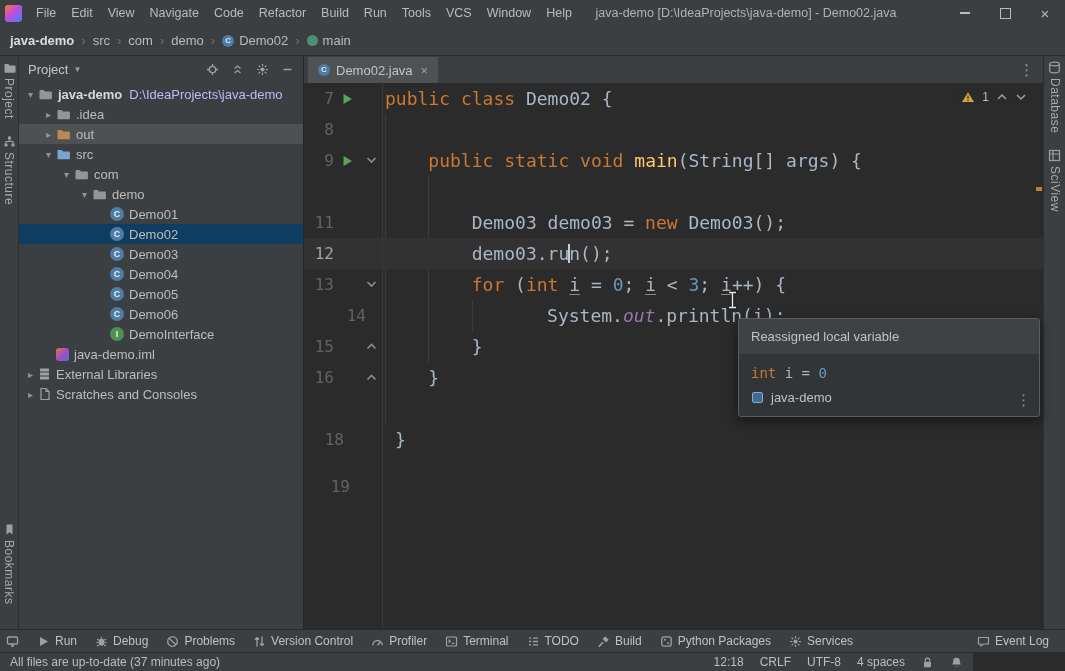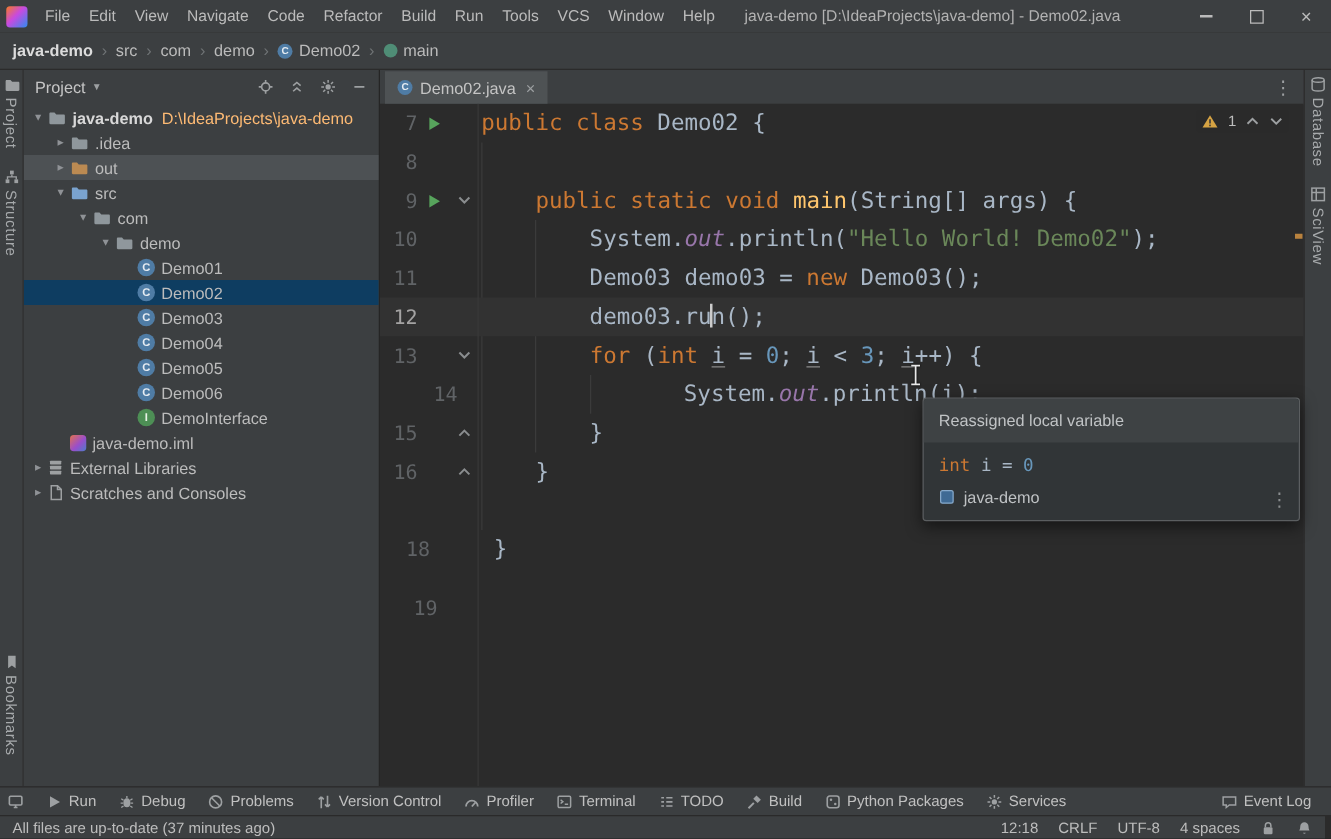--- a/index.html
+++ b/index.html
@@ -42,21 +42,21 @@
   #pp-title{font-size:13px;color:#c6c6c6;display:flex;gap:5px;align-items:center;}
   #pp-icons{margin-left:auto;display:flex;gap:12px;align-items:center;}
   #pp-tree{position:absolute;top:28px;left:0;right:0;bottom:0;overflow:hidden;font-size:13px;}
   .trow{height:20px;display:flex;align-items:center;white-space:nowrap;box-sizing:border-box;}
   .trow.sel{background:#0e3d61;}
   .trow.hov{background:#4d5154;}
   .tch{width:15px;text-align:center;color:#8f9296;font-size:10px;flex:none;}
   .ticon{flex:none;margin-right:5px;display:inline-flex;}
   .tlabel{color:#bcbcbc;}
   .tlabel.bold{color:#d8d8d8;font-weight:bold;}
-  .textra{color:#fdba74;margin-left:7px;}
+  .textra{color:#c4b5fd;margin-left:7px;}
   .cicon{width:14px;height:14px;border-radius:50%;background:#4f7ca5;color:#e6ecf2;font:bold 9px/14px "Liberation Sans",sans-serif;text-align:center;display:inline-block;flex:none;}
   .iicon{width:14px;height:14px;border-radius:50%;background:#4d8f55;color:#e6f2e6;font:bold 9px/14px "Liberation Sans",sans-serif;text-align:center;display:inline-block;flex:none;}
   .imlicon{width:13px;height:13px;border-radius:3px;background:linear-gradient(135deg,#e2714e,#9a4ecb 55%,#4e7bcb);display:inline-block;flex:none;}
   .micon{width:11px;height:11px;border-radius:50%;background:#4f8d76;display:inline-block;flex:none;}
   .cicon.sm{width:12px;height:12px;font:bold 8px/12px "Liberation Sans",sans-serif;}
 
   
   #editor{position:absolute;left:304px;top:56px;width:739px;height:573px;background:#2b2b2b;}
   #tabbar{height:27px;background:#3c3f41;border-bottom:1px solid #2b2b2b;display:flex;align-items:flex-end;position:relative;}
   #tab{height:26px;display:flex;align-items:center;gap:6px;background:#4e5254;padding:0 10px;font-size:13px;color:#c4c4c4;margin-left:4px;}
@@ -92,21 +92,21 @@
   .tt-mod{display:flex;align-items:center;gap:7px;margin-top:8px;font-size:13px;color:#bfc2c4;}
   .tt-more{position:absolute;right:8px;bottom:7px;color:#8a8d8f;font-size:15px;}
 
   #cursor{position:absolute;left:727px;top:291px;z-index:40;filter:drop-shadow(0 0 1px #000);}
 
   
   #bottombar{left:0;top:629px;width:1065px;height:23px;border-top:1px solid #2a2a2a;display:flex;align-items:center;font-size:12px;padding:0 16px 0 6px;}
   #bb-left{display:flex;align-items:center;gap:18px;}
   .bb-item{display:flex;align-items:center;gap:5px;color:#c0c0c0;white-space:nowrap;}
   #bb-right{margin-left:auto;display:flex;gap:18px;}
-  #statusbar{left:0;top:652px;width:1060px;height:19px;border-top:1px solid #2a2a2a;display:flex;align-items:center;font-size:12px;padding:0 10px;}
+  #statusbar{left:0;top:652px;width:973px;height:19px;border-top:1px solid #2a2a2a;display:flex;align-items:center;font-size:12px;padding:0 10px;}
   #sb-msg{color:#bdbdbd;white-space:nowrap;}
   #sb-right{margin-left:auto;display:flex;align-items:center;gap:16px;color:#bdbdbd;}
   .ic{display:inline-flex;align-items:center;justify-content:center;flex:none;}
 </style>
 </head>
 <body>
 
 <div id="app">
 
   <div id="titlebar" class="bar">
@@ -485,26 +485,20 @@
               <path d="M1.5 1l8.5 5-8.5 5z" fill="#57a45c"></path>
             </svg>
           </span>
           <span class="g2">
             <svg width="11" height="9" viewBox="0 0 11 9">
               <path d="M1.5 2l4 4 4-4" fill="none" stroke="#8a8d8f" stroke-width="1.6"></path>
             </svg>
           </span>
           <span class="ct"><span class="tok-pl">    </span><span class="tok-kw">public</span><span class="tok-pl"> </span><span class="tok-kw">static</span><span class="tok-pl"> </span><span class="tok-kw">void</span><span class="tok-pl"> </span><span class="tok-mth">main</span><span class="tok-pl">(String[] args) {</span></span>
         </div>
-        <div class="line" style="top: 93px;">
-          <span class="ln">10</span>
-          <span class="g1"></span>
-          <span class="g2"></span>
-          <span class="ct"><span class="tok-pl">        System.</span><span class="tok-fld">out</span><span class="tok-pl">.println(</span><span class="tok-str">"Hello World! Demo02"</span><span class="tok-pl">);</span></span>
-        </div>
         <div class="line" style="top: 124px;">
           <span class="ln">11</span>
           <span class="g1"></span>
           <span class="g2"></span>
           <span class="ct"><span class="tok-pl">        Demo03 demo03 = </span><span class="tok-kw">new</span><span class="tok-pl"> Demo03();</span></span>
         </div>
         <div class="line cl" style="top: 155px;">
           <span class="ln">12</span>
           <span class="g1"></span>
           <span class="g2"></span>

